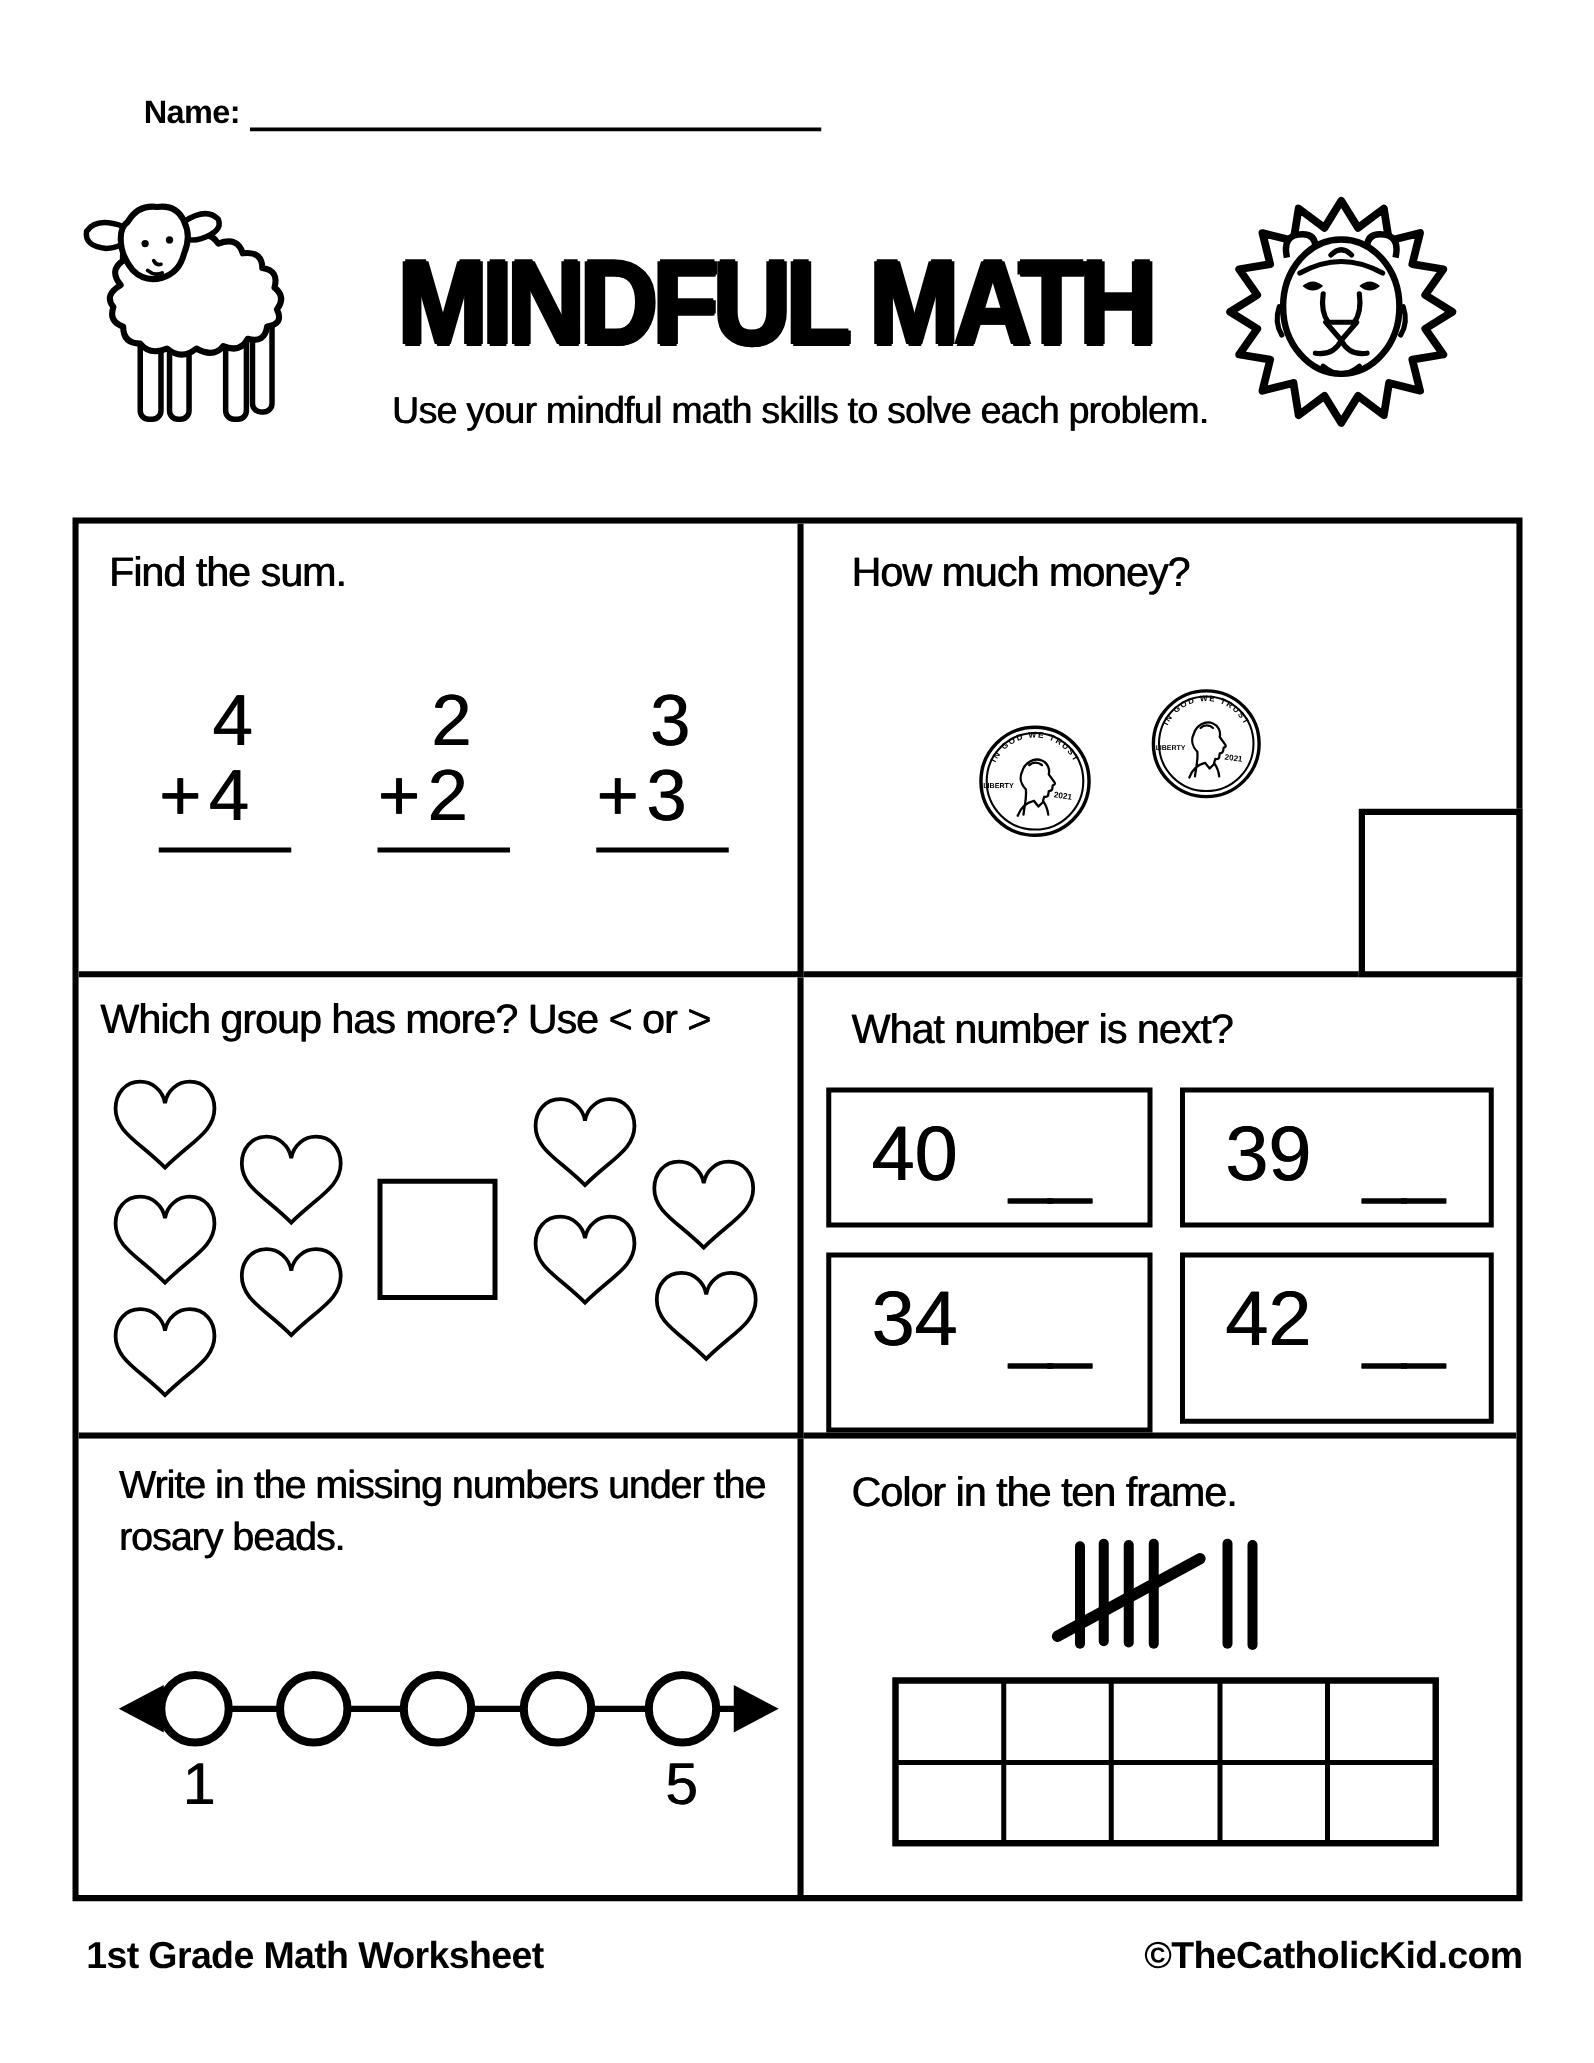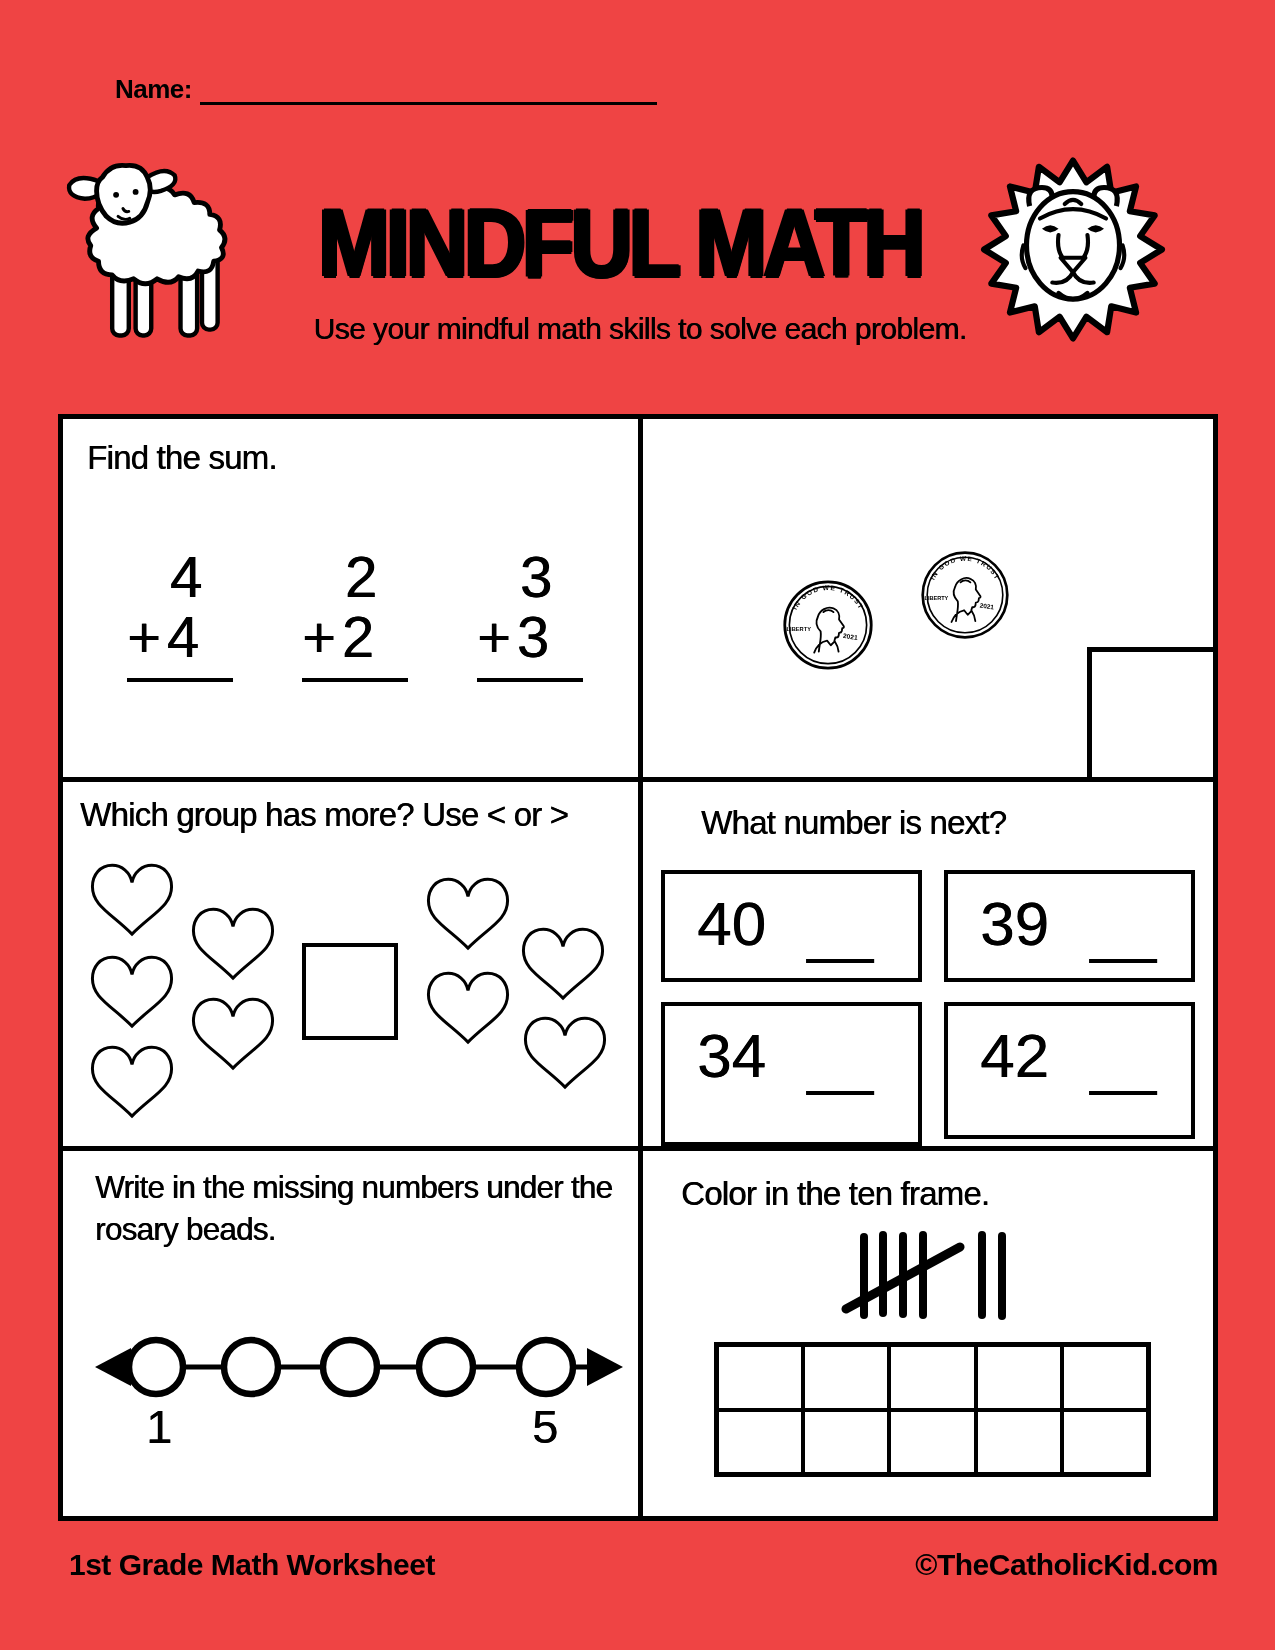--- a/index.html
+++ b/index.html
@@ -1,16 +1,16 @@
 <!DOCTYPE html>
 <html><head>
 <meta charset="utf-8">
 <style>
   html,body{margin:0;padding:0;background:#e8e8e8;}
-  #page{position:relative;width:1275px;height:1650px;background:#ef4444;color:#000;
+  #page{position:relative;width:1275px;height:1650px;background:#ffffff;color:#000;
         font-family:"Liberation Sans","DejaVu Sans",sans-serif;overflow:hidden;margin:0 auto;}
   .abs{position:absolute;}
   .ink{text-shadow:0.6px 0 0 #000;}
   
   .hdr{font-size:26px;font-weight:bold;letter-spacing:-0.5px;white-space:nowrap;}
   .hline{display:inline-block;border-bottom:3px solid #000;height:24px;vertical-align:bottom;margin-left:8px;}
   
   .title{left:135px;top:188px;width:970px;text-align:center;font-size:86px;font-weight:bold;
          letter-spacing:-4px;white-space:nowrap;transform:scaleY(1.12);transform-origin:top center;
          text-shadow:2px 0 0 #000,-2px 0 0 #000,0 1.5px 0 #000,0 -1.5px 0 #000,1px 1px 0 #000;}
@@ -109,20 +109,21 @@
           <div class="p-top">3</div>
           <div class="p-bot">
               <span>+</span>
               <span>3</span>
             </div>
         </div>
       </div>
     </div>
 
     <div class="cell bB">
+      <div class="prompt ink" style="left:38px;top:20px;">How much money?</div>
 
       <svg class="abs" style="left:139px;top:160px;" width="92" height="92" viewBox="0 0 100 100">
         <circle cx="50" cy="50" r="47" fill="#fff" stroke="#000" stroke-width="3"></circle>
         <circle cx="50" cy="50" r="42" fill="none" stroke="#000" stroke-width="1.8"></circle>
         <path id="mottoA" d="M12,50 A38,38 0 0 1 88,50" fill="none" stroke="none"></path>
         <text font-size="7.2" font-weight="bold" letter-spacing="1.4" fill="#000">
           <textPath href="#mottoA" startOffset="50%" text-anchor="middle">IN GOD WE TRUST</textPath>
         </text>
         <text x="5" y="56" font-size="6.2" font-weight="bold">LIBERTY</text>
         <text x="66" y="64" font-size="7.2" font-weight="bold" transform="rotate(8 66 64)">2021</text>
@@ -173,21 +174,21 @@
         </svg>
       <svg class="heart" style="left:362px;top:184px;" viewBox="0 0 100 92">
           <path d="M50,28 C48,16 38,8 27,8 C13,8 4,19 4,33 C4,55 26,64 50,88 C74,64 96,55 96,33 C96,19 87,8 73,8 C62,8 52,16 50,28 Z" fill="#fff" stroke="#000" stroke-width="3.5"></path>
         </svg>
       <svg class="heart" style="left:459px;top:229px;" viewBox="0 0 100 92">
           <path d="M50,28 C48,16 38,8 27,8 C13,8 4,19 4,33 C4,55 26,64 50,88 C74,64 96,55 96,33 C96,19 87,8 73,8 C62,8 52,16 50,28 Z" fill="#fff" stroke="#000" stroke-width="3.5"></path>
         </svg>
     </div>
 
     <div class="cell bB">
-      <div class="prompt ink" style="left:38px;top:22px;margin-left:20px;">What number is next?</div>
+      <div class="prompt ink" style="left:38px;top:22px;">What number is next?</div>
 
       <div class="nbox ink" style="left:18px;top:88px;width:261px;height:112px;">
         <span class="num">40</span>
         <span class="blank">__</span>
       </div>
       <div class="nbox ink" style="left:301px;top:88px;width:251px;height:112px;">
         <span class="num">39</span>
         <span class="blank">__</span>
       </div>
       <div class="nbox ink" style="left:18px;top:220px;width:261px;height:144px;">

